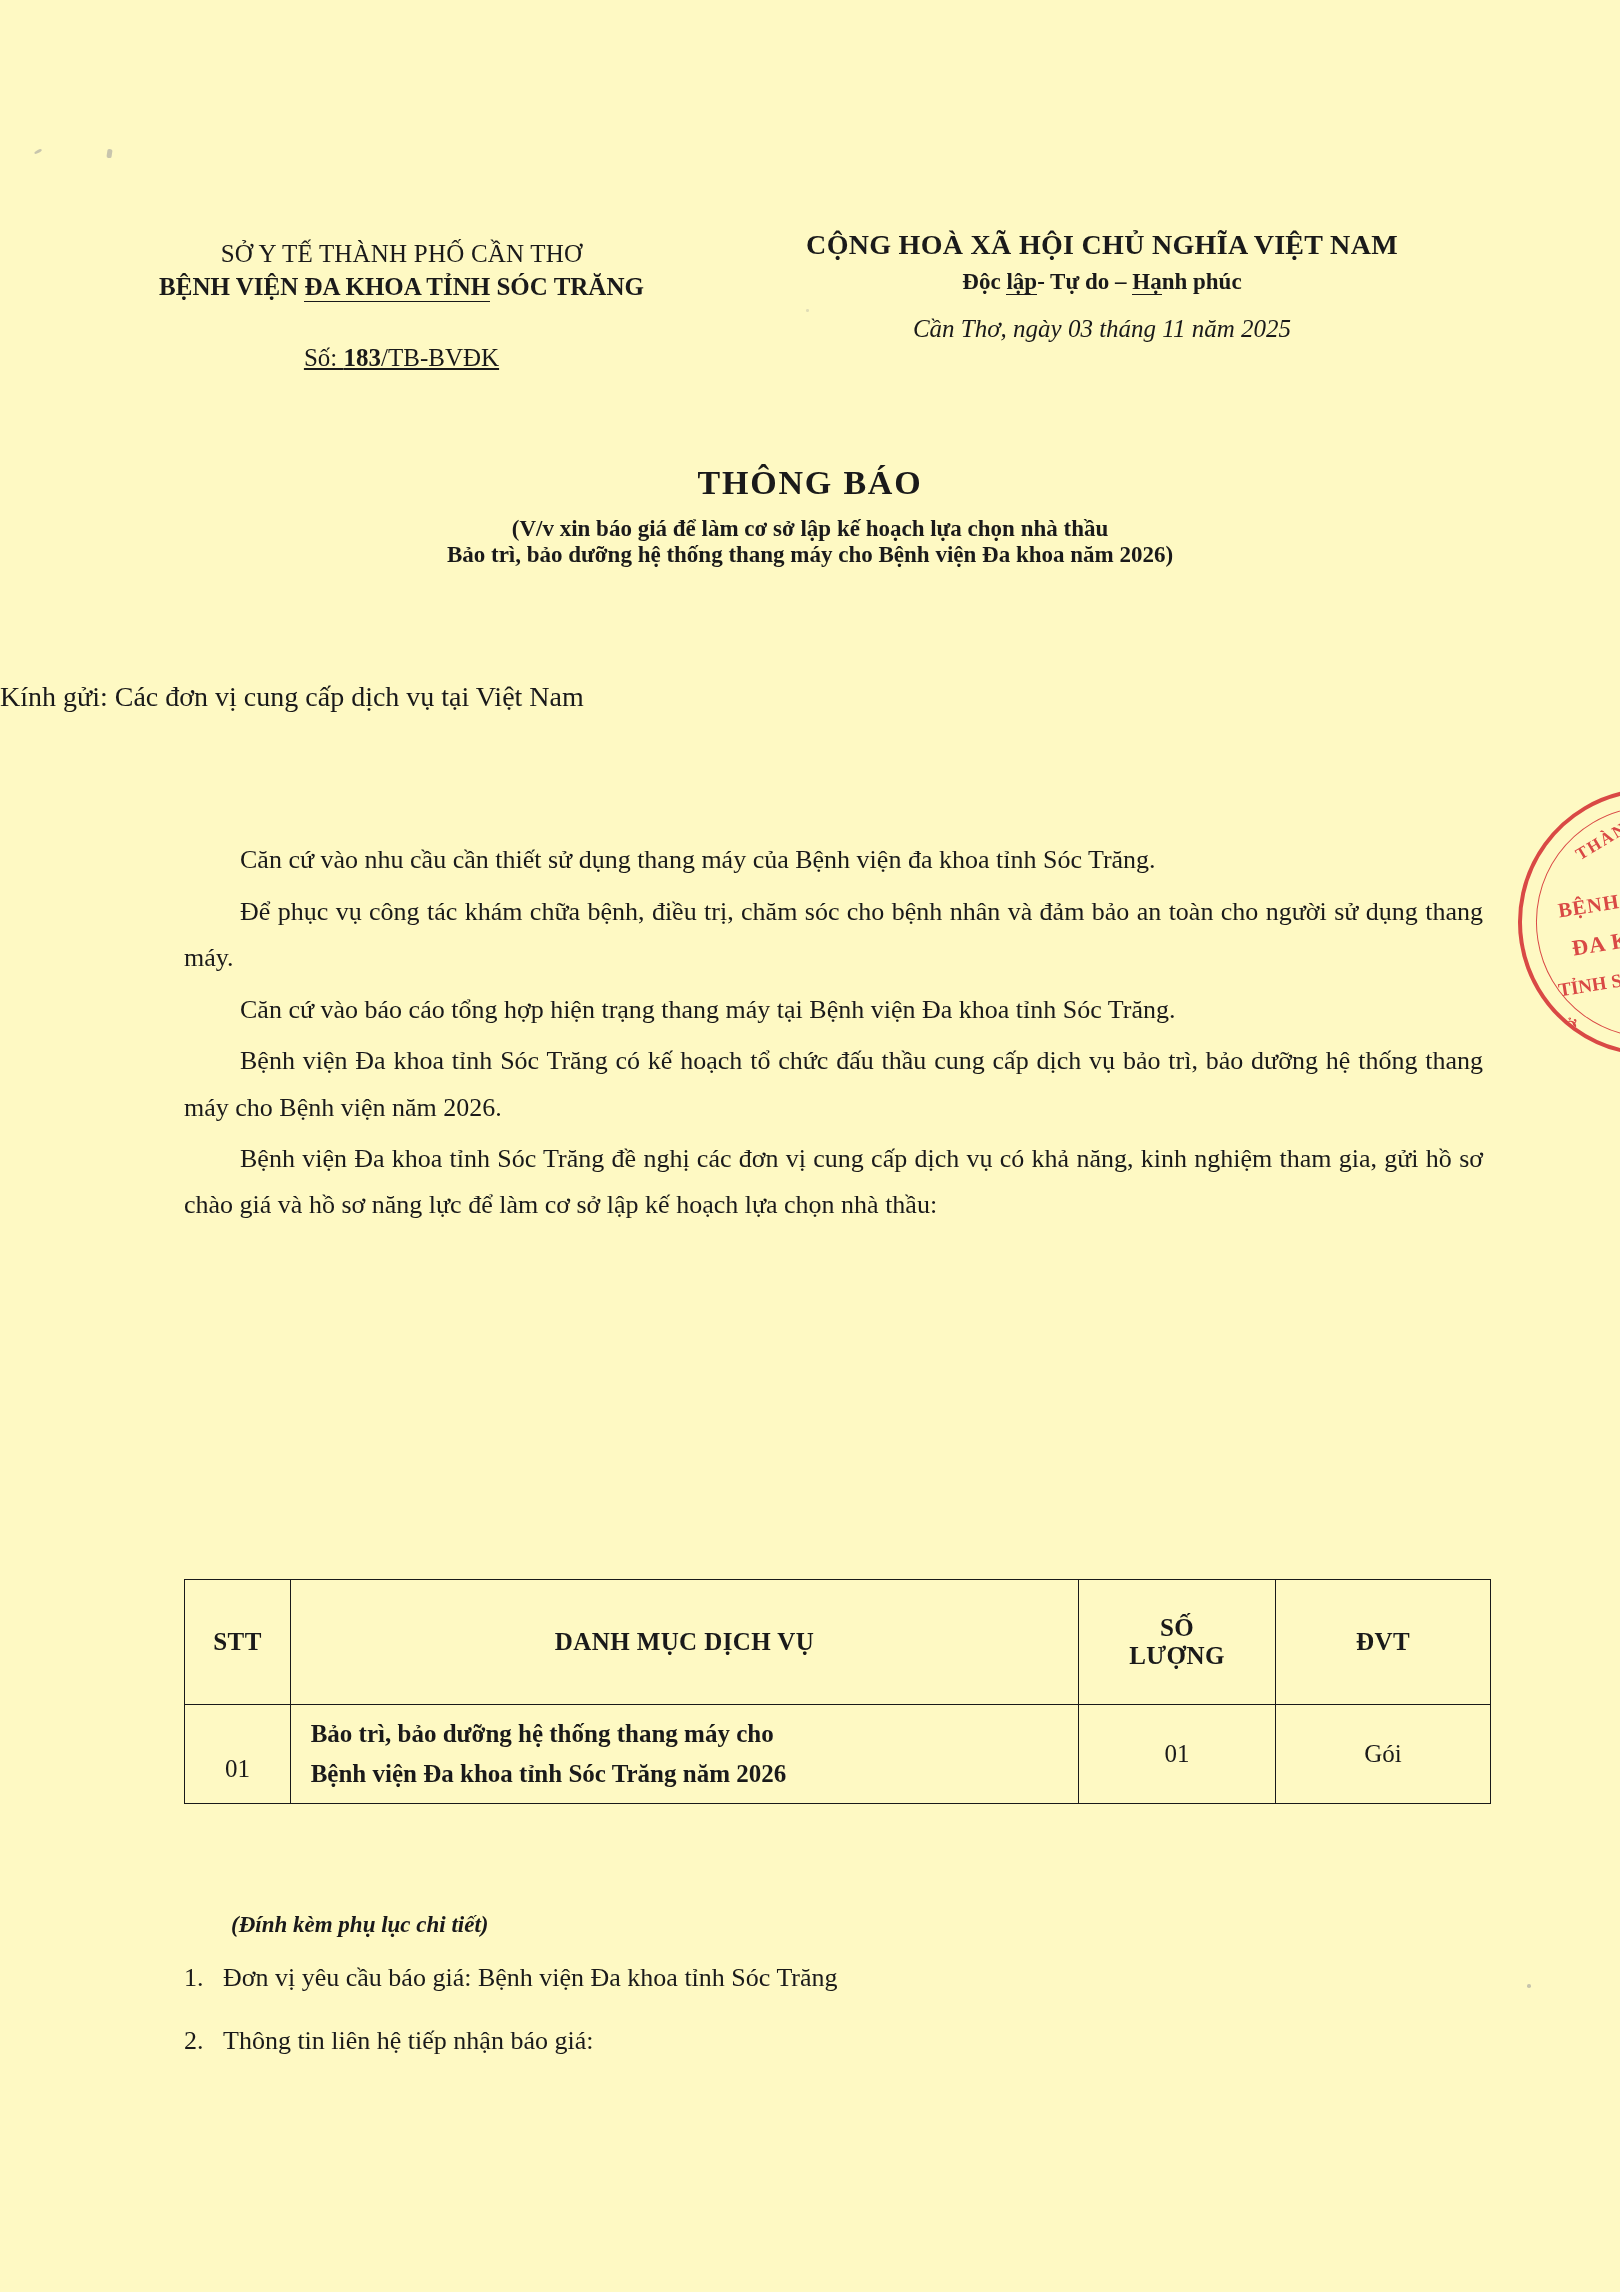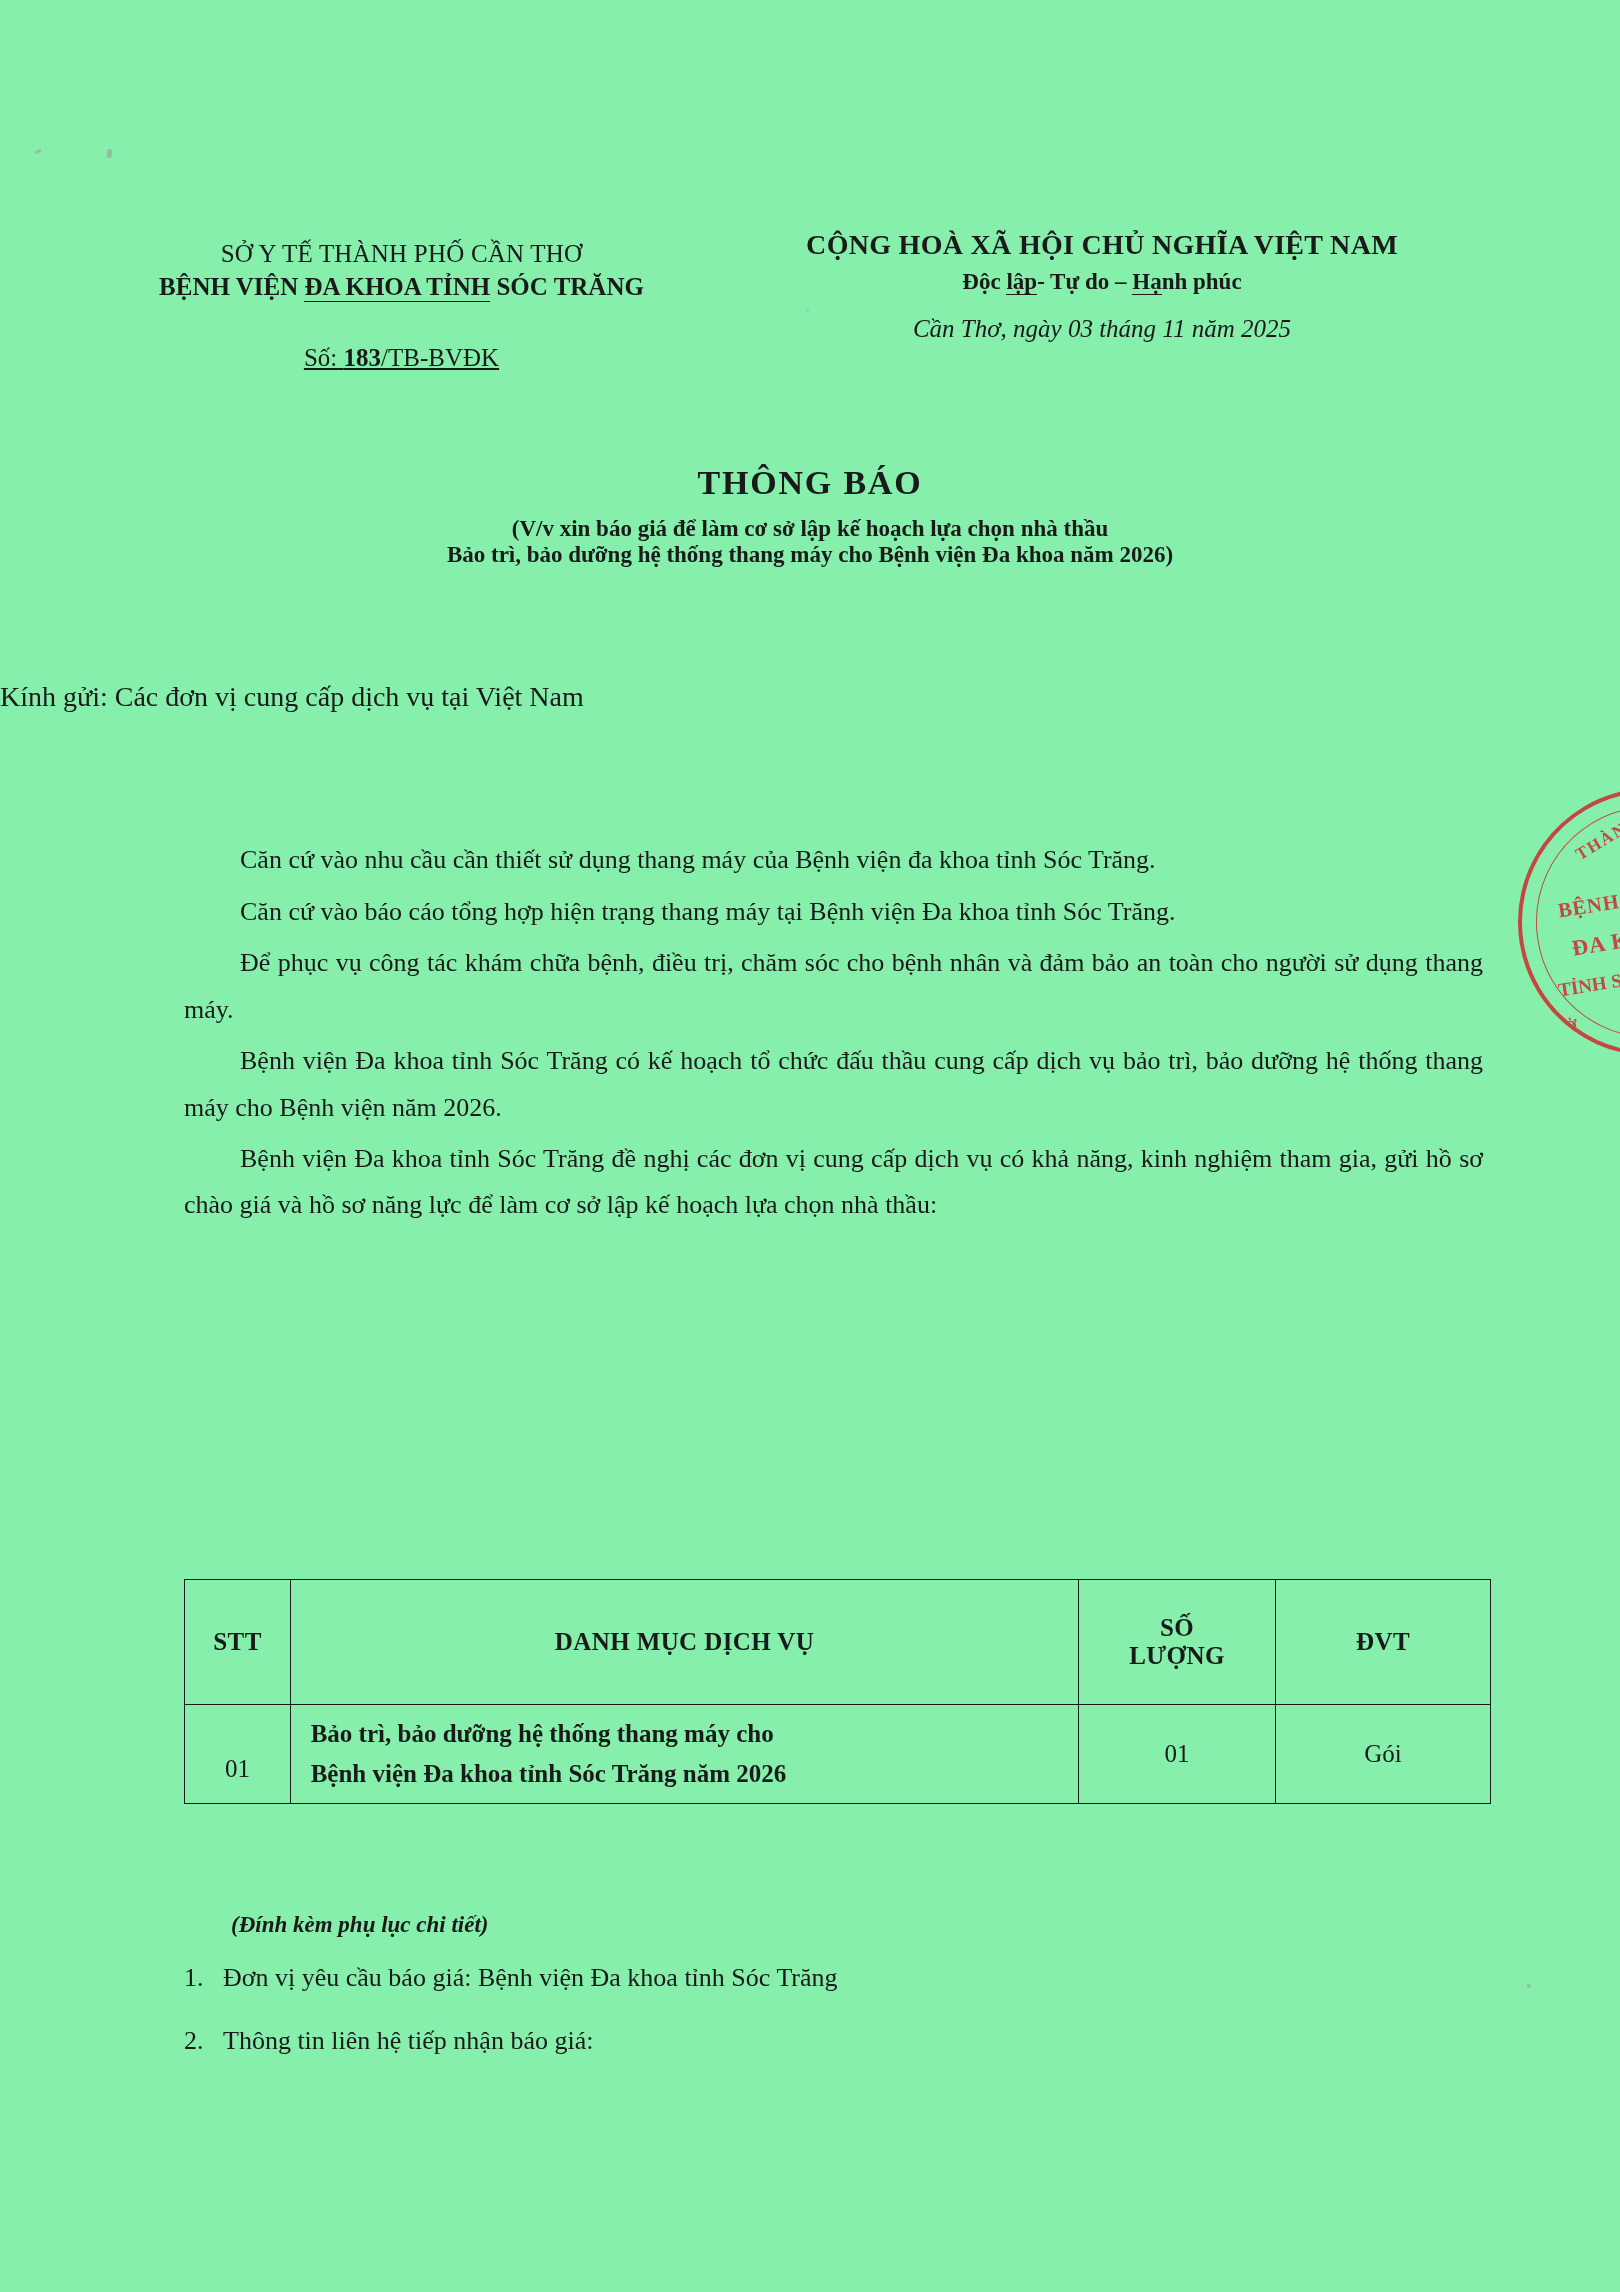--- a/index.html
+++ b/index.html
@@ -12,21 +12,21 @@
     height: 2293px;
     position: relative;
     font-family: "Liberation Serif", "DejaVu Serif", serif;
     color: #1a1a1a;
     overflow: hidden;
   }
 
   .page {
     position: absolute;
     inset: 0;
-    background: #86efac;
+    background: #fef9c3;
   }
 
   
   .speck {
     position: absolute;
     background: #9a9a9a;
     opacity: .55;
     border-radius: 50%;
   }
   .speck.s1 { left: 34px;  top: 150px; width: 8px;  height: 2.7px; transform: rotate(-28deg); }
@@ -264,22 +264,22 @@
   <div class="title-block">
     <div class="main-title">THÔNG BÁO</div>
     <div class="subtitle-1">(V/v xin báo giá để làm cơ sở lập kế hoạch lựa chọn nhà thầu</div>
     <div class="subtitle-2">Bảo trì, bảo dưỡng hệ thống thang máy cho Bệnh viện Đa khoa năm 2026)</div>
   </div>
 
   <div class="recipient">Kính gửi: Các đơn vị cung cấp dịch vụ tại Việt Nam</div>
 
   <div class="body-text">
     <p class="para tight">Căn cứ vào nhu cầu  cần thiết sử dụng  thang  máy của Bệnh viện đa khoa tỉnh Sóc Trăng.</p>
+    <p class="para tight">Để phục vụ công tác khám chữa bệnh, điều trị, chăm sóc cho bệnh nhân và đảm bảo an toàn cho người sử dụng thang máy.</p>
     <p class="para tight">Căn cứ vào báo cáo tổng hợp hiện trạng thang máy tại Bệnh viện Đa khoa tỉnh Sóc Trăng.</p>
-    <p class="para tight">Để phục vụ công tác khám chữa bệnh, điều trị, chăm sóc cho bệnh nhân và đảm bảo an toàn cho người sử dụng thang máy.</p>
     <p class="para tight">Bệnh viện Đa khoa tỉnh Sóc Trăng có kế hoạch tổ chức đấu thầu cung cấp dịch vụ bảo trì, bảo dưỡng hệ thống thang máy cho Bệnh viện năm 2026.</p>
     <p class="para">Bệnh viện Đa khoa tỉnh Sóc Trăng đề nghị các đơn vị cung cấp dịch vụ có khả năng, kinh nghiệm tham gia, gửi hồ sơ chào giá và hồ sơ năng lực để làm cơ sở lập kế hoạch lựa chọn nhà thầu:</p>
   </div>
 
   <table class="svc-table">
     <colgroup>
       <col class="col-stt">
         <col class="col-name">
         <col class="col-qty">
         <col class="col-unit">

